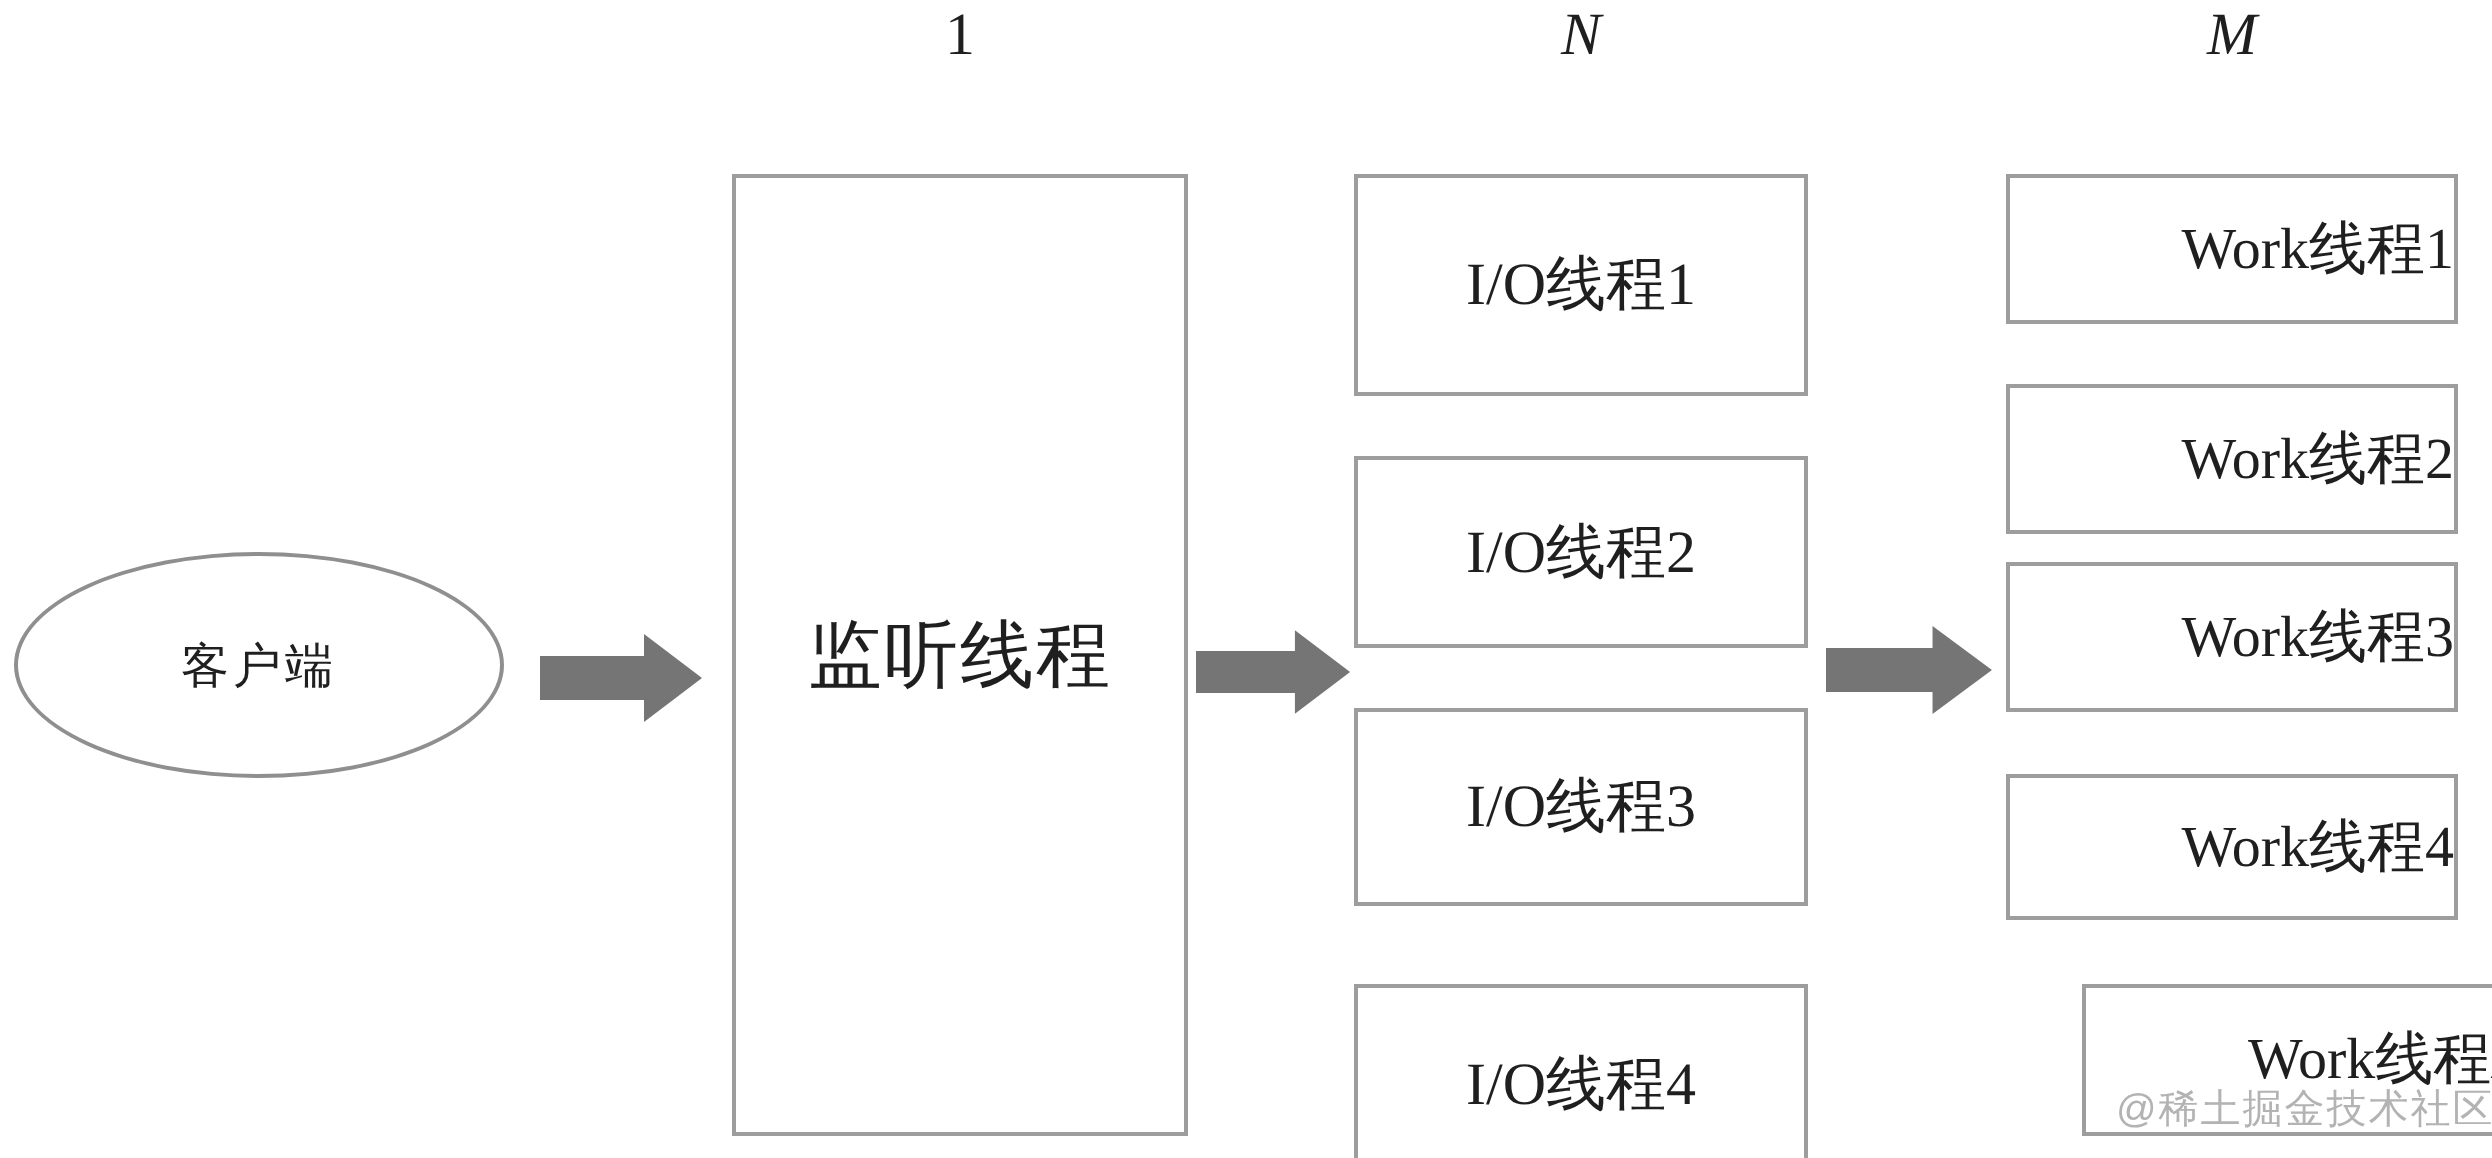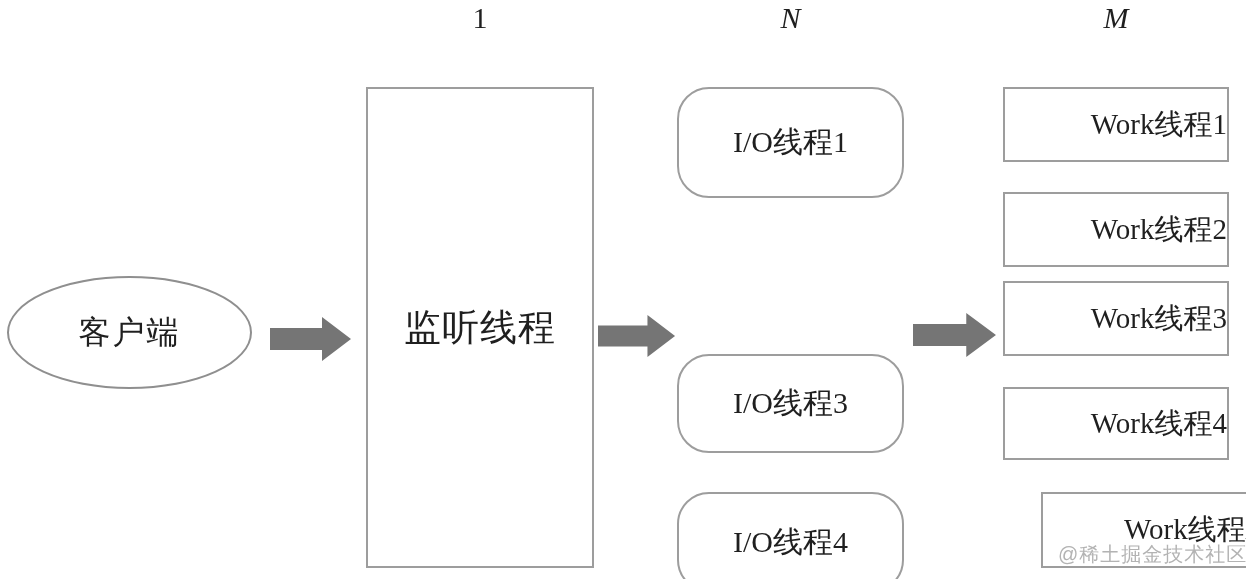--- a/index.html
+++ b/index.html
@@ -35,32 +35,31 @@
     background: #ffffff;
     display: flex;
     align-items: center;
     justify-content: center;
     text-align: center;
   }
   .ellipse {
     left: 7px; top: 276px; width: 245px; height: 113px;
     border-radius: 50%;
     border-color: #8f8f8f;
-    font-size: 32px;
+    font-size: 24px;
     letter-spacing: 2px;
   }
   .listener-rect {
     left: 366px; top: 87px; width: 228px; height: 481px;
     font-size: 37px;
     letter-spacing: 1px;
   }
   .io-box {
     left: 677px; width: 227px;
     font-size: 30px;
-    border-radius: 32px;
   }
   .io-1 { top: 87px;  height: 111px; }
   .io-2 { top: 228px; height: 96px; }
   .io-3 { top: 354px; height: 99px; }
   .io-4 { top: 492px; height: 100px; }
 
   .work-box {
     left: 1003px; width: 226px;
     font-size: 29px;
     justify-content: flex-end;
@@ -121,20 +120,23 @@
 
   <div class="arrow arrow-2">
     <svg width="78" height="46" viewBox="0 0 82 46">
       <polygon points="0,12 52,12 52,1 81,23 52,45 52,34 0,34"></polygon>
     </svg>
   </div>
 
   <div class="shape io-box io-1">
     <span>I/O线程1</span>
   </div>
+  <div class="shape io-box io-2">
+    <span>I/O线程2</span>
+  </div>
   <div class="shape io-box io-3">
     <span>I/O线程3</span>
   </div>
   <div class="shape io-box io-4">
     <span>I/O线程4</span>
   </div>
 
   <div class="arrow arrow-3">
     <svg width="84" height="46" viewBox="0 0 82 46" preserveAspectRatio="none">
       <polygon points="0,12 52,12 52,1 81,23 52,45 52,34 0,34"></polygon>

